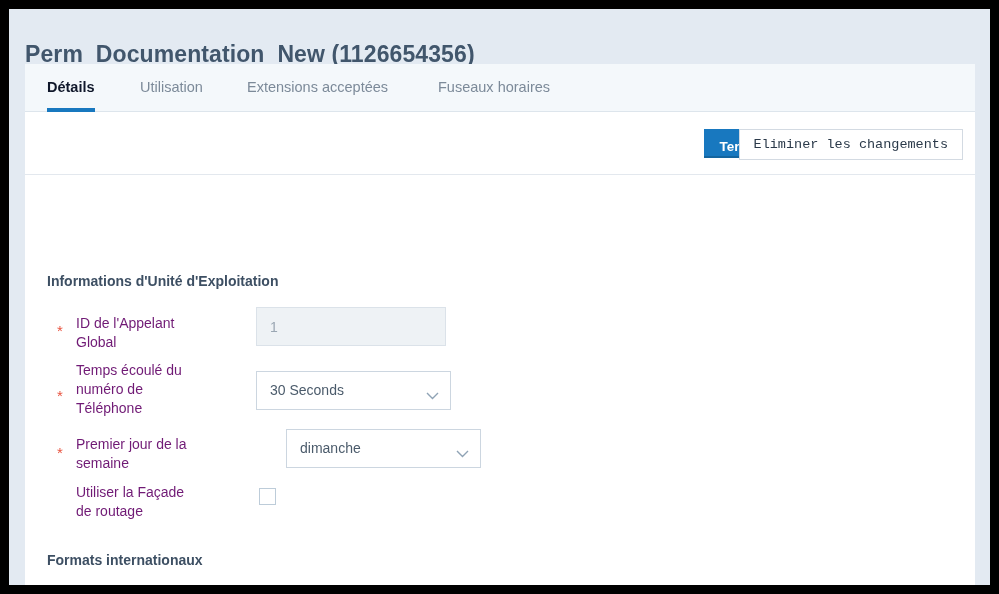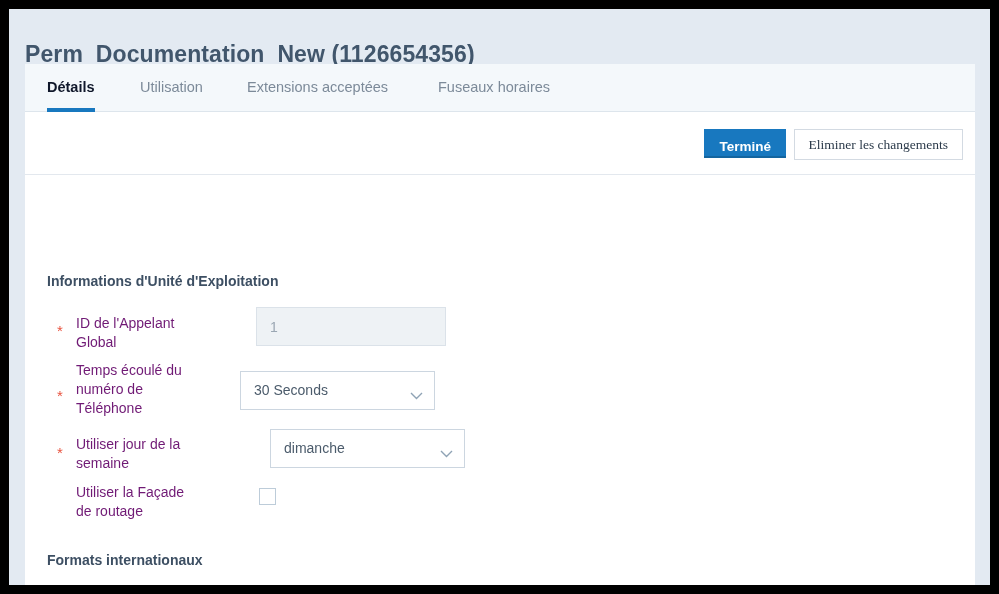--- a/index.html
+++ b/index.html
@@ -114,21 +114,21 @@
   #btn-discard {
     position: absolute;
     right: 12px;
     top: 17px;
     height: 31px;
     padding: 0 14px;
     background: #ffffff;
     border: 1px solid #d3dae2;
     color: #2b3a4a;
     font-size: 13.5px;
-    font-family: Liberation Serif, serif;
+    font-family: Liberation Mono, monospace;
     line-height: 29px;
     cursor: pointer;
     white-space: nowrap;
   }
 
   
   #form {
     position: absolute;
     left: 0;
     top: 112px;
@@ -170,21 +170,21 @@
     box-sizing: border-box;
     font-family: "Liberation Sans", sans-serif;
     font-size: 14px;
     color: #9aa7b3;
     padding: 0 13px;
     outline: none;
   }
 
   .ctrl-select {
     position: absolute;
-    left: 215px;
+    left: 231px;
     width: 195px;
     height: 39px;
     background: #ffffff;
     border: 1px solid #ccd6e0;
     box-sizing: border-box;
     cursor: pointer;
   }
   .ctrl-select .sel-value {
     position: absolute;
     left: 13px;
@@ -256,21 +256,21 @@
         <div class="ctrl-select" style="top:195px;">
           <span class="sel-value">30 Seconds</span>
           <span class="chev">
             <svg width="13" height="8" viewBox="0 0 13 8">
               <path d="M1 1 L6.5 6.5 L12 1" fill="none" stroke="#8fa3b5" stroke-width="1.4"></path>
             </svg>
           </span>
         </div>
 
         <span class="req" style="top:269px;">*</span>
-        <div class="field-label" style="top:259px;">Utiliser jour de la semaine</div>
+        <div class="field-label" style="top:259px;">Premier jour de la semaine</div>
         <div class="ctrl-select" style="top:253px;margin-left:30px;">
           <span class="sel-value">dimanche</span>
           <span class="chev">
             <svg width="13" height="8" viewBox="0 0 13 8">
               <path d="M1 1 L6.5 6.5 L12 1" fill="none" stroke="#8fa3b5" stroke-width="1.4"></path>
             </svg>
           </span>
         </div>
 
         <div class="field-label" style="top:307px;">Utiliser la Façade de routage</div>

